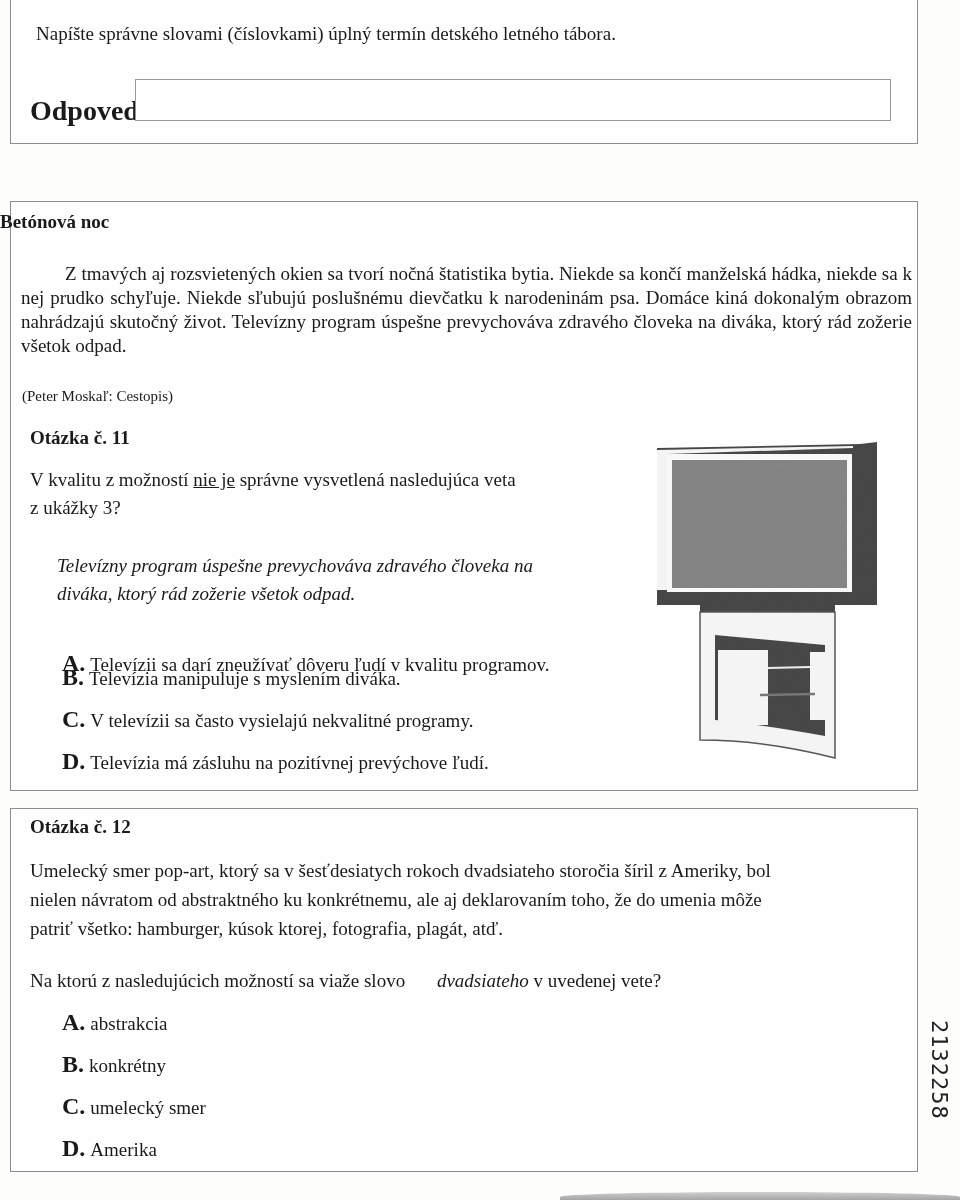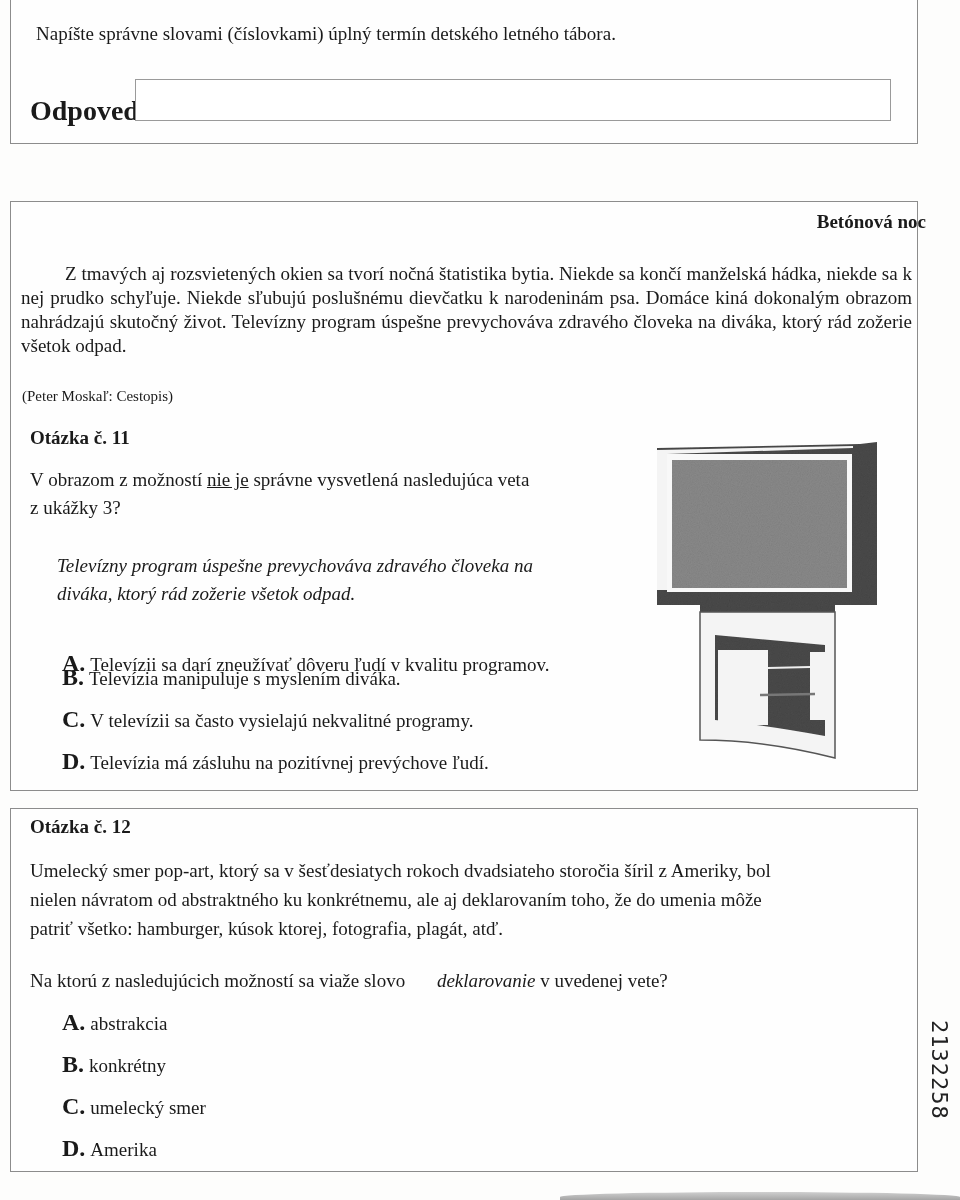--- a/index.html
+++ b/index.html
@@ -28,27 +28,27 @@
 <body>
 
 <div class="box" style="left:10px; top:-2px; width:908px; height:146px;"></div>
 <div class="t" style="left:36px; top:10px;margin-top:12px;">Napíšte správne slovami (číslovkami) úplný termín detského letného tábora.</div>
 <div class="t b" style="left:30px; top:99px; font-size:28px;">Odpoveď:</div>
 <input class="answer-input" style="left: 135px; top: 79px; width: 756px; height: 42px;" value="">
 
 <div class="t b" style="left:0; width:926px; text-align:center; top:164px; font-size:24px; line-height:28px;margin-top:39px;">Ukážka 3</div>
 
 <div class="box" style="left:10px; top:201px; width:908px; height:590px;"></div>
-<div class="t b" style="left:0; width:926px; text-align:right; top:210px;">Betónová noc</div>
+<div class="t b" style="left:0; width:926px; text-align:left; top:210px;">Betónová noc</div>
 <div class="t justify" style="left:21px; top:262px; width:891px; text-indent:44px; line-height:24px;">Z tmavých aj rozsvietených okien sa tvorí nočná štatistika bytia. Niekde sa končí manželská hádka, niekde sa k nej prudko schyľuje. Niekde sľubujú poslušnému dievčatku k narodeninám psa. Domáce kiná dokonalým obrazom nahrádzajú skutočný život. Televízny program úspešne prevychováva zdravého človeka na diváka, ktorý rád zožerie všetok odpad.</div>
 <div class="t" style="left:22px; top:384px; font-size:15px;">(Peter Moskaľ: Cestopis)</div>
 
 <div class="t b" style="left:30px; top:426px;">Otázka č. 11</div>
 <div class="t" style="left:30px; top:468px;">
-  <span>V obrazom z možností </span><span class="ul">nie je</span><span> správne vysvetlená nasledujúca veta</span>
+  <span>V kvalitu z možností </span><span class="ul">nie je</span><span> správne vysvetlená nasledujúca veta</span>
 </div>
 <div class="t" style="left:30px; top:496px;">z ukážky 3?</div>
 <div class="t i" style="left:30px; top:554px;">Televízny program úspešne prevychováva zdravého človeka na</div>
 <div class="t i" style="left:30px; top:582px;">diváka, ktorý rád zožerie všetok odpad.</div>
 
 <div class="opt" style="left:62px; top:622px;margin-top:28px;">
   <span class="letter">A.</span><span>Televízii sa darí zneužívať dôveru ľudí v kvalitu programov.</span>
 </div>
 <div class="opt" style="left:62px; top:664px;">
   <span class="letter">B.</span><span>Televízia manipuluje s myslením diváka.</span>
@@ -86,21 +86,21 @@
     <line x1="105" y1="255" x2="160" y2="254" stroke="#777" stroke-width="2.5"></line>
   </g>
 </svg>
 
 <div class="box" style="left:10px; top:808px; width:908px; height:364px;"></div>
 <div class="t b" style="left:30px; top:815px;">Otázka č. 12</div>
 <div class="t" style="left:30px; top:859px;">Umelecký smer pop-art, ktorý sa v šesťdesiatych rokoch dvadsiateho storočia  šíril z Ameriky, bol</div>
 <div class="t" style="left:30px; top:888px;text-align:right;">nielen návratom od abstraktného ku konkrétnemu, ale aj deklarovaním toho, že do umenia môže</div>
 <div class="t" style="left:30px; top:917px;">patriť všetko: hamburger, kúsok ktorej, fotografia, plagát, atď.</div>
 <div class="t" style="left:30px; top:969px;">
-  <span>Na ktorú z nasledujúcich možností sa viaže slovo </span><span class="i">deklarovanie</span><span> v uvedenej vete?</span>
+  <span>Na ktorú z nasledujúcich možností sa viaže slovo </span><span class="i">dvadsiateho</span><span> v uvedenej vete?</span>
 </div>
 
 <div class="opt" style="left:62px; top:1009px;text-align:center;">
   <span class="letter">A.</span><span>abstrakcia</span>
 </div>
 <div class="opt" style="left:62px; top:1051px;">
   <span class="letter">B.</span><span>konkrétny</span>
 </div>
 <div class="opt" style="left:62px; top:1093px;">
   <span class="letter">C.</span><span>umelecký smer</span>

